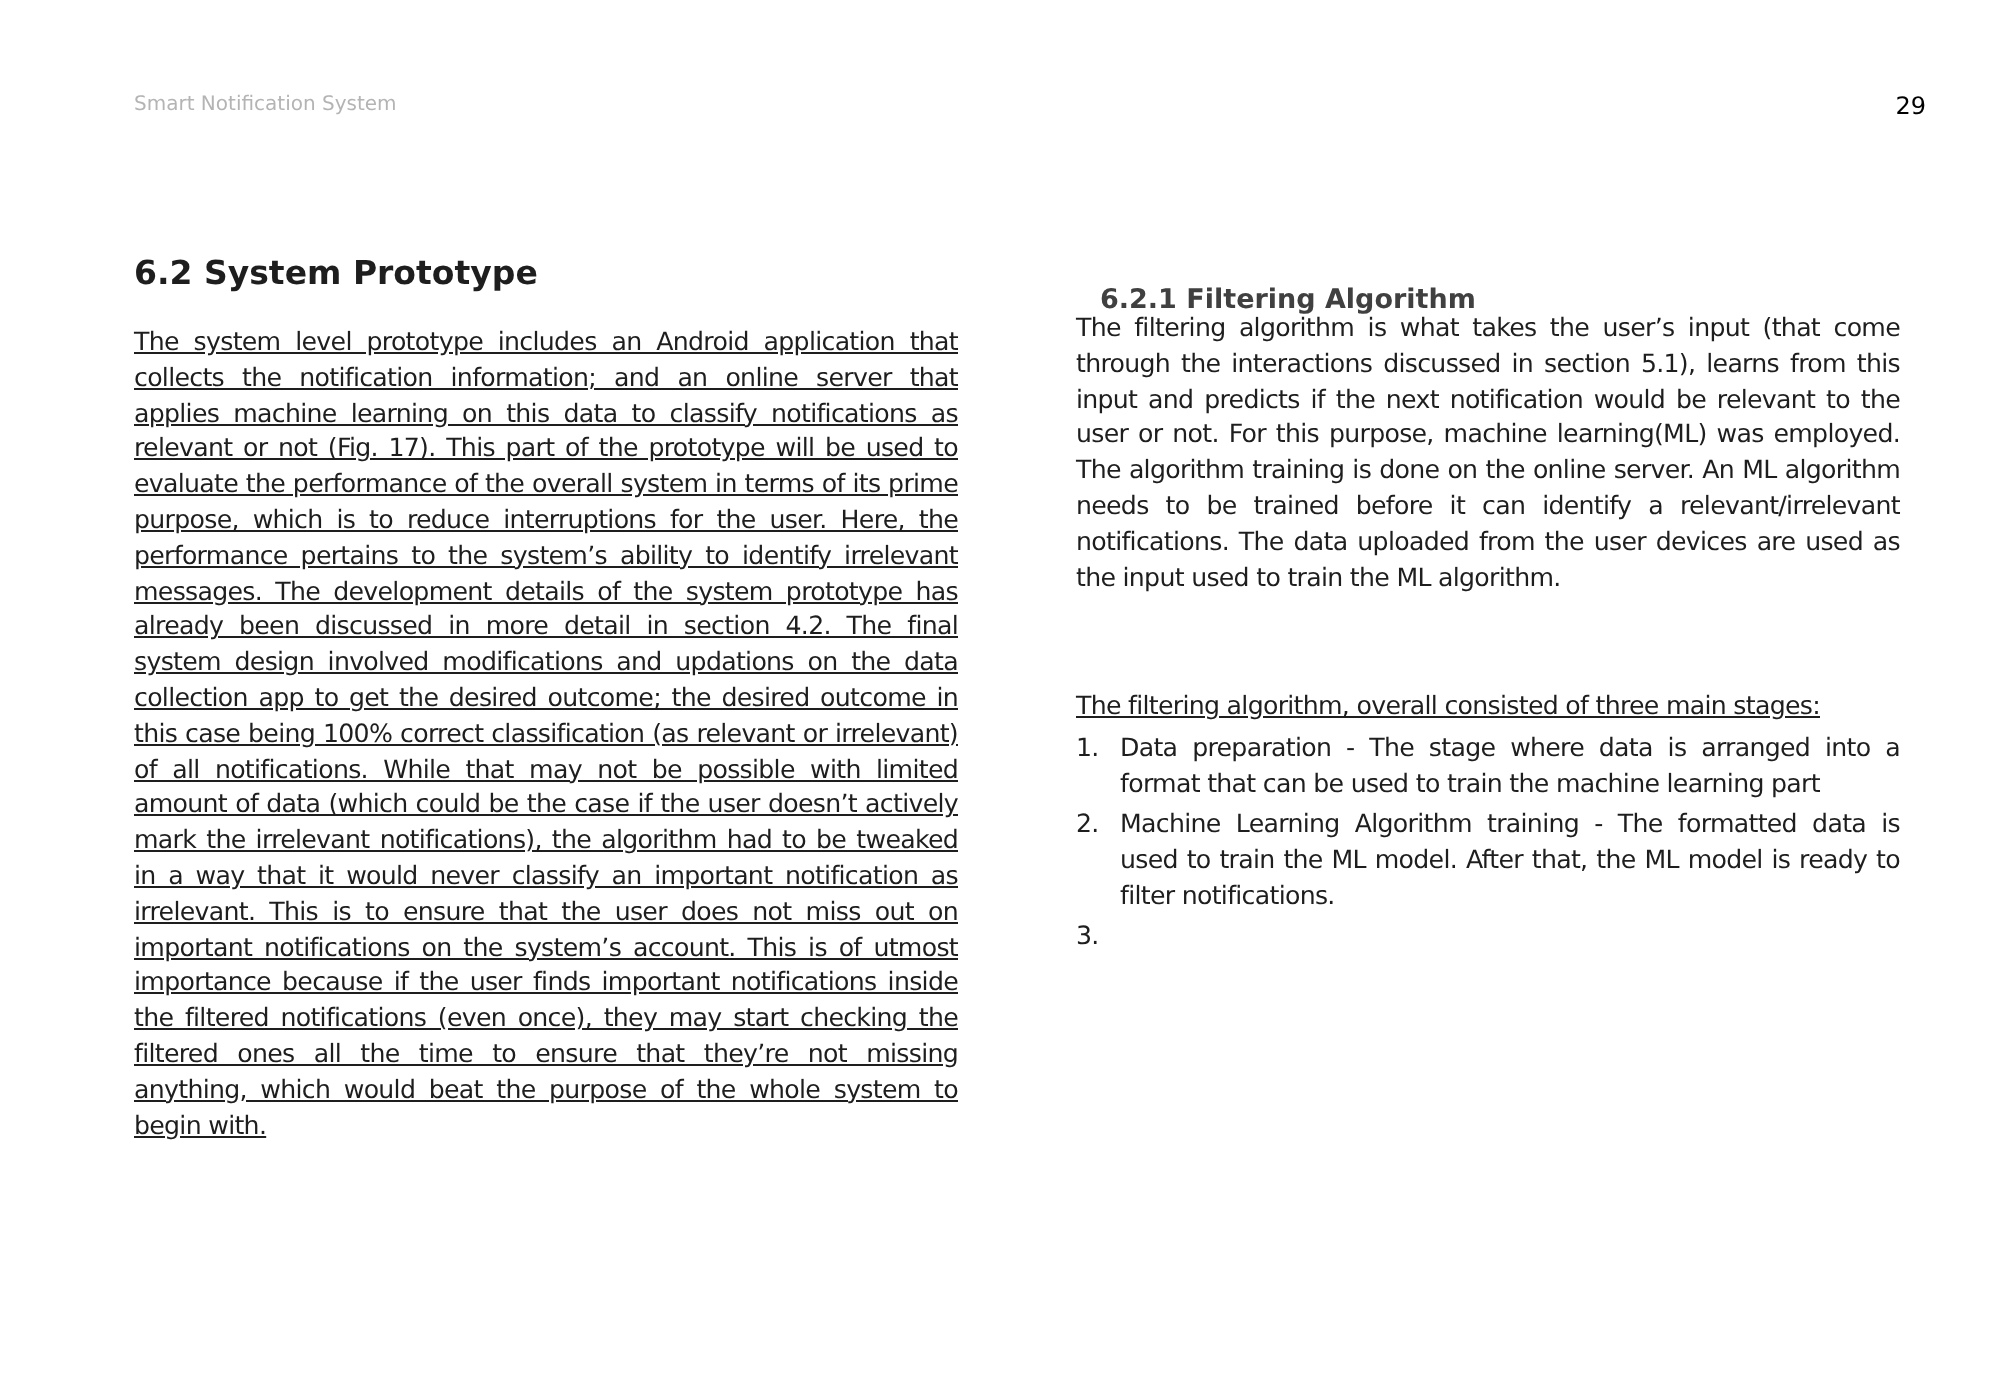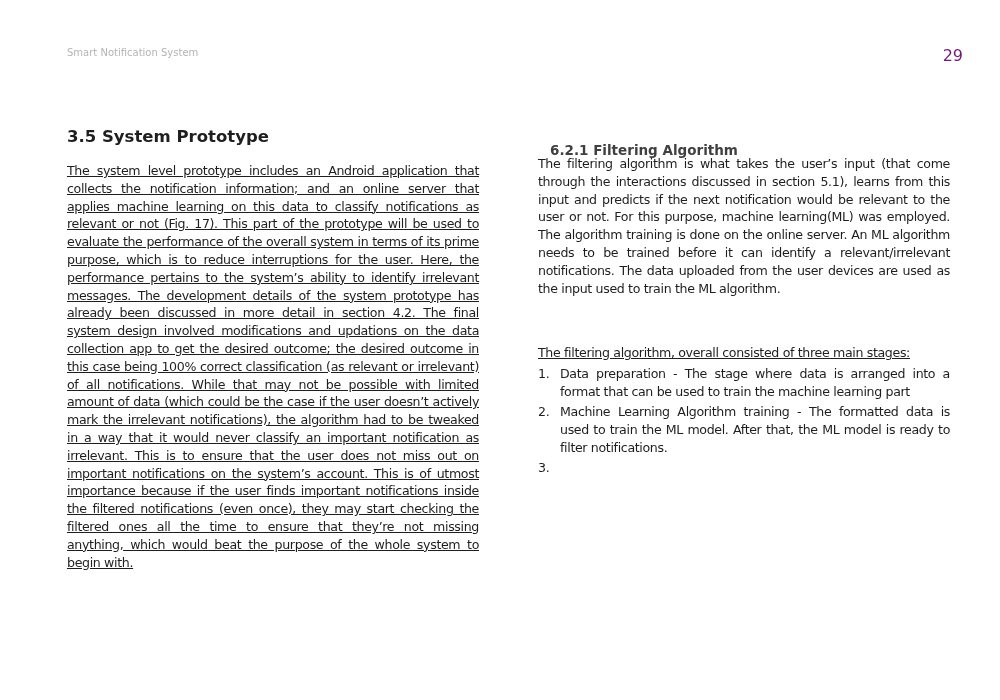--- a/index.html
+++ b/index.html
@@ -20,22 +20,22 @@
       left: 67px;
       top: 47px;
       font-size: 10px;
       color: #b4b4b4;
       letter-spacing: 0;
     }
     .page-number {
       position: absolute;
       right: 37px;
       top: 46px;
-      font-size: 16px;
-      color: #701a75;
+      font-size: 12px;
+      color: #000000;
     }
     .col {
       position: absolute;
       top: 0;
     }
     .col-left {
       left: 67px;
       width: 412px;
     }
     .col-right {
@@ -102,21 +102,21 @@
       top: 0;
     }
   </style>
 </head>
 <body>
 
 <div class="running-header">Smart Notification System</div>
 <div class="page-number">29</div>
 
 <div class="col col-left">
-  <h2 class="section-title">3.5 System Prototype</h2>
+  <h2 class="section-title">6.2 System Prototype</h2>
   <p class="para left-body">The system level prototype includes an Android application that collects the notification information; and an online server that applies machine learning on this data to classify notifications as relevant or not (Fig. 17). This part of the prototype will be used to evaluate the performance of the overall system in terms of its prime purpose, which is to reduce interruptions for the user. Here, the performance pertains to the system’s ability to identify irrelevant messages. The development details of the system prototype has already been discussed in more detail in section 4.2. The final system design involved modifications and updations on the data collection app to get the desired outcome; the desired outcome in this case being 100% correct classification (as relevant or irrelevant) of all notifications. While that may not be possible with limited amount of data (which could be the case if the user doesn’t actively mark the irrelevant notifications), the algorithm had to be tweaked in a way that it would never classify an important notification as irrelevant. This is to ensure that the user does not miss out on important notifications on the system’s account. This is of utmost importance because if the user finds important notifications inside the filtered notifications (even once), they may start checking the filtered ones all the time to ensure that they’re not missing anything, which would beat the purpose of the whole system to begin with.</p>
 </div>
 
 <div class="col col-right">
   <h3 class="subsection-title">6.2.1 Filtering Algorithm</h3>
   <p class="para right-body1">The filtering algorithm is what takes the user’s input (that come through the interactions discussed in section 5.1), learns from this input and predicts if the next notification would be relevant to the user or not. For this purpose, machine learning(ML) was employed. The algorithm training is done on the online server. An ML algorithm needs to be trained before it can identify a relevant/irrelevant notifications. The data uploaded from the user devices are used as the input used to train the ML algorithm.</p>
   <p class="para right-intro">The filtering algorithm, overall consisted of three main stages:</p>
   <ol class="stages">
     <li>
       <span class="num">1.</span>

